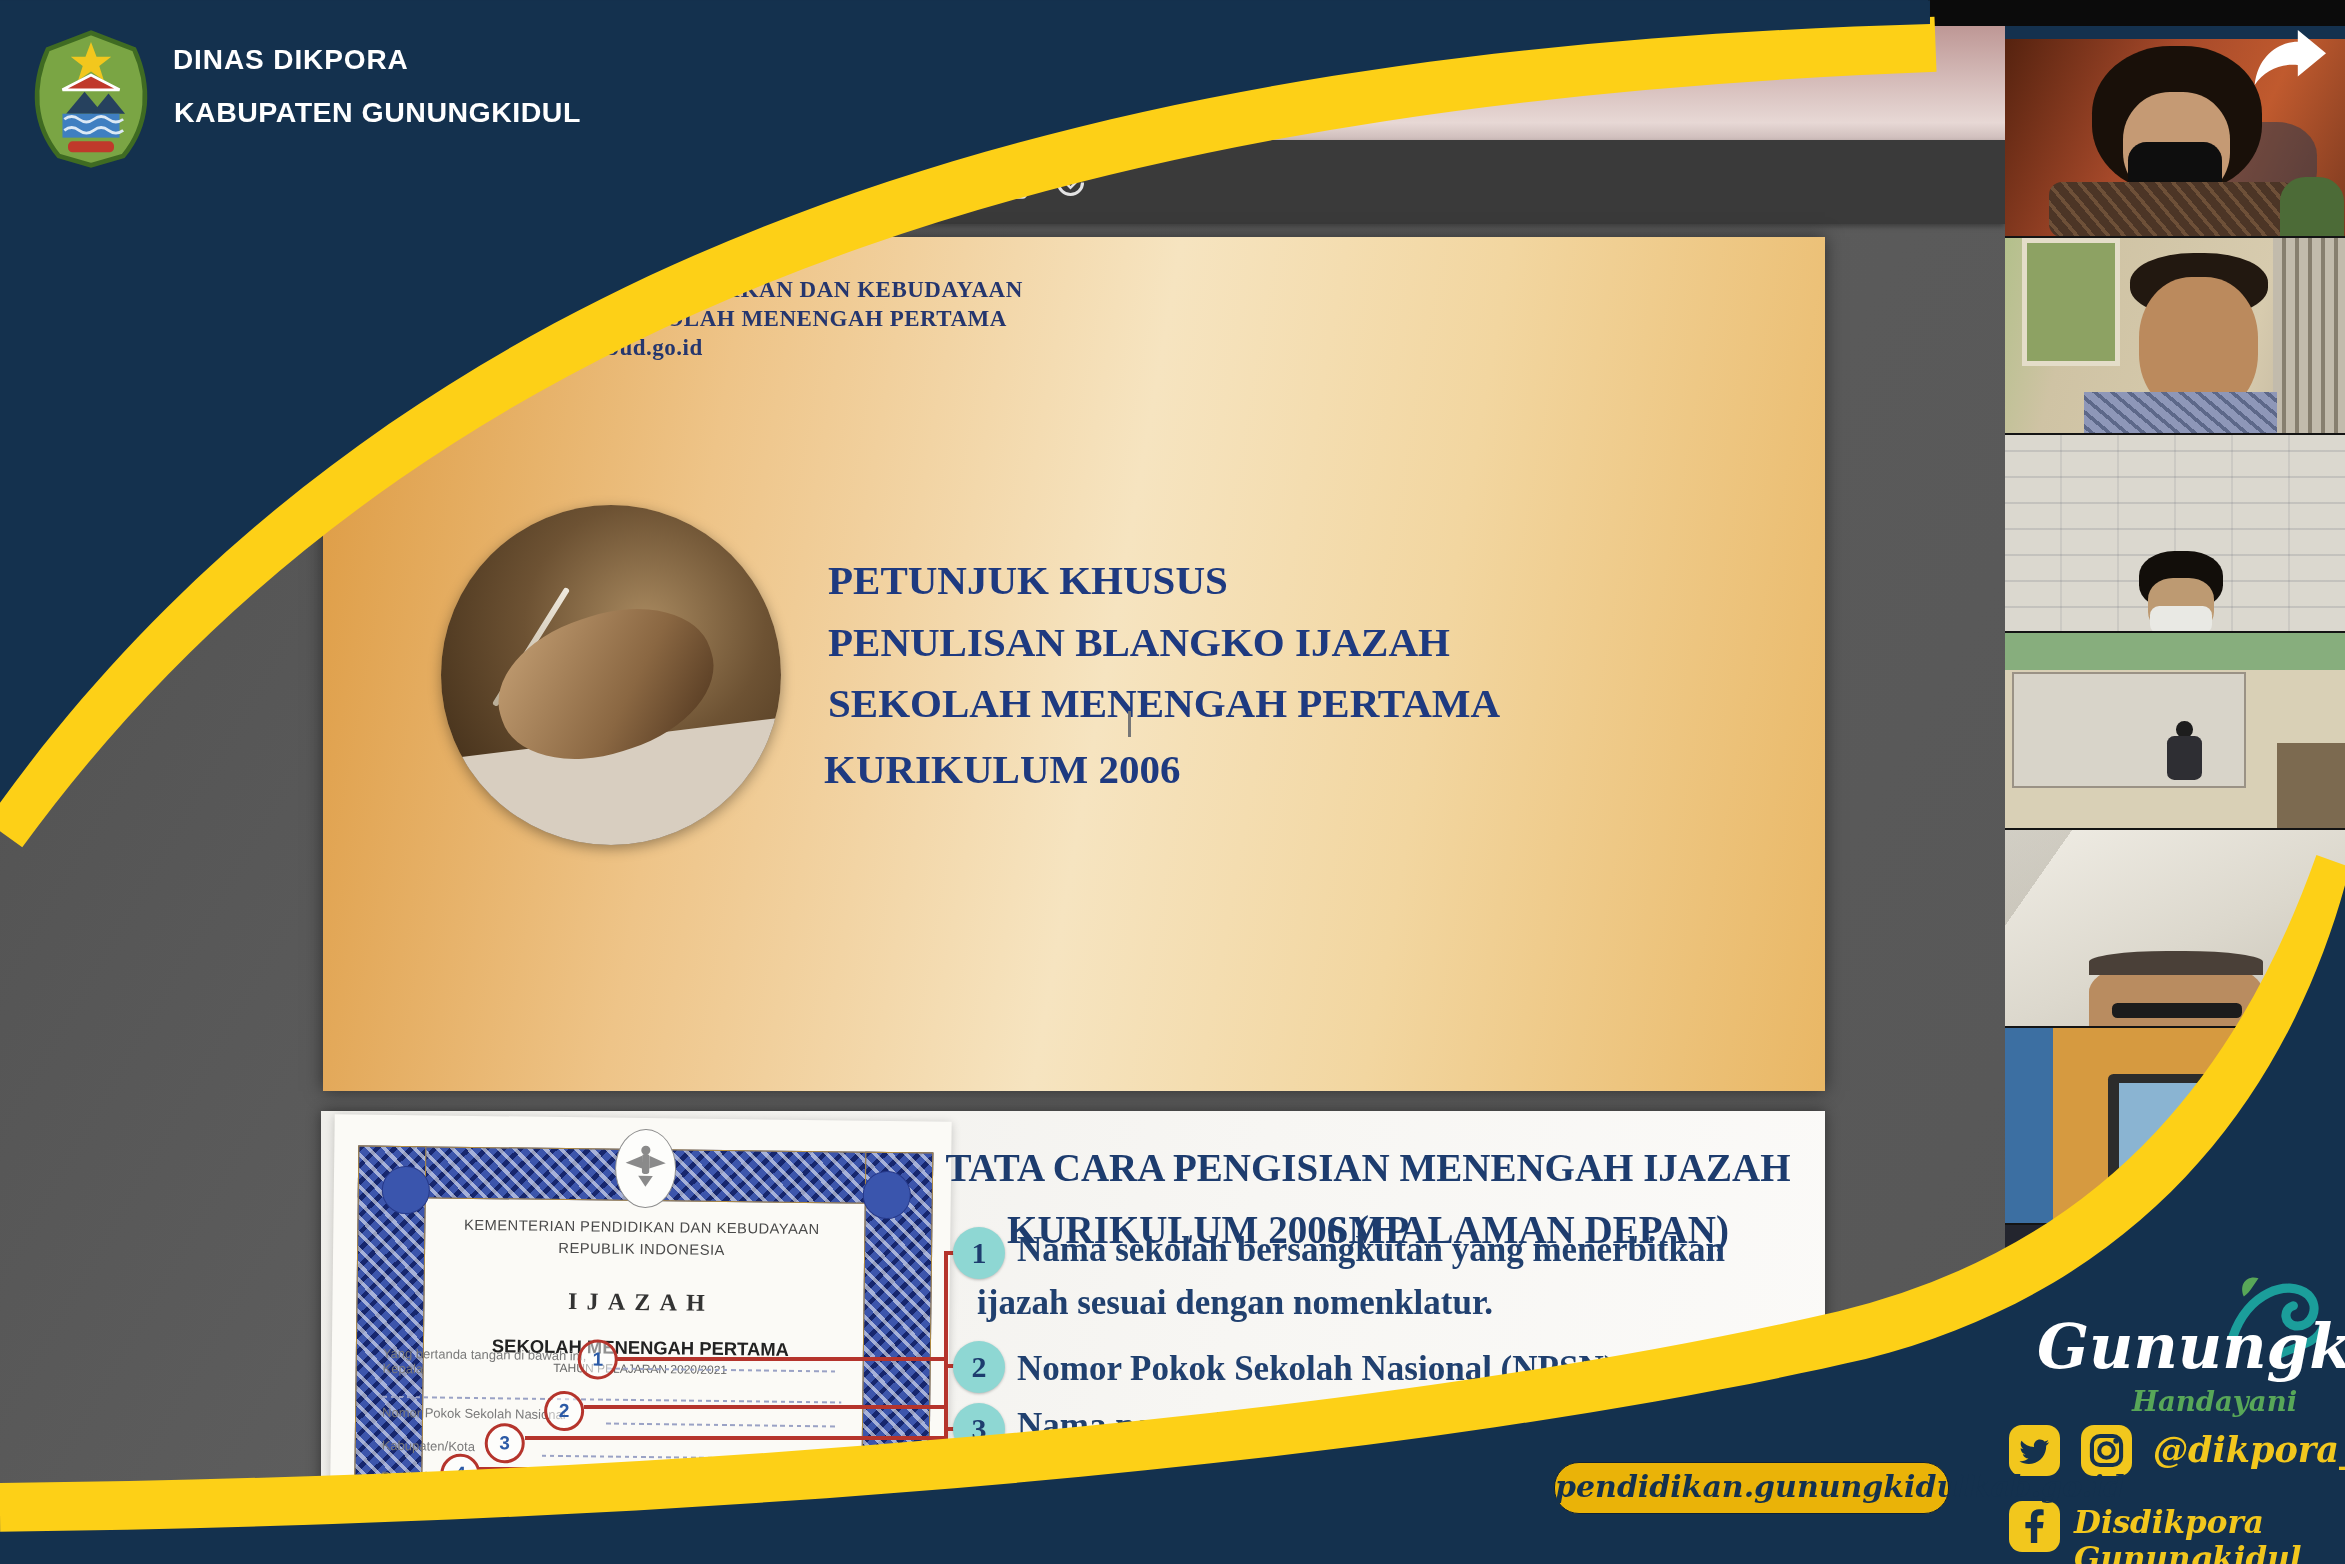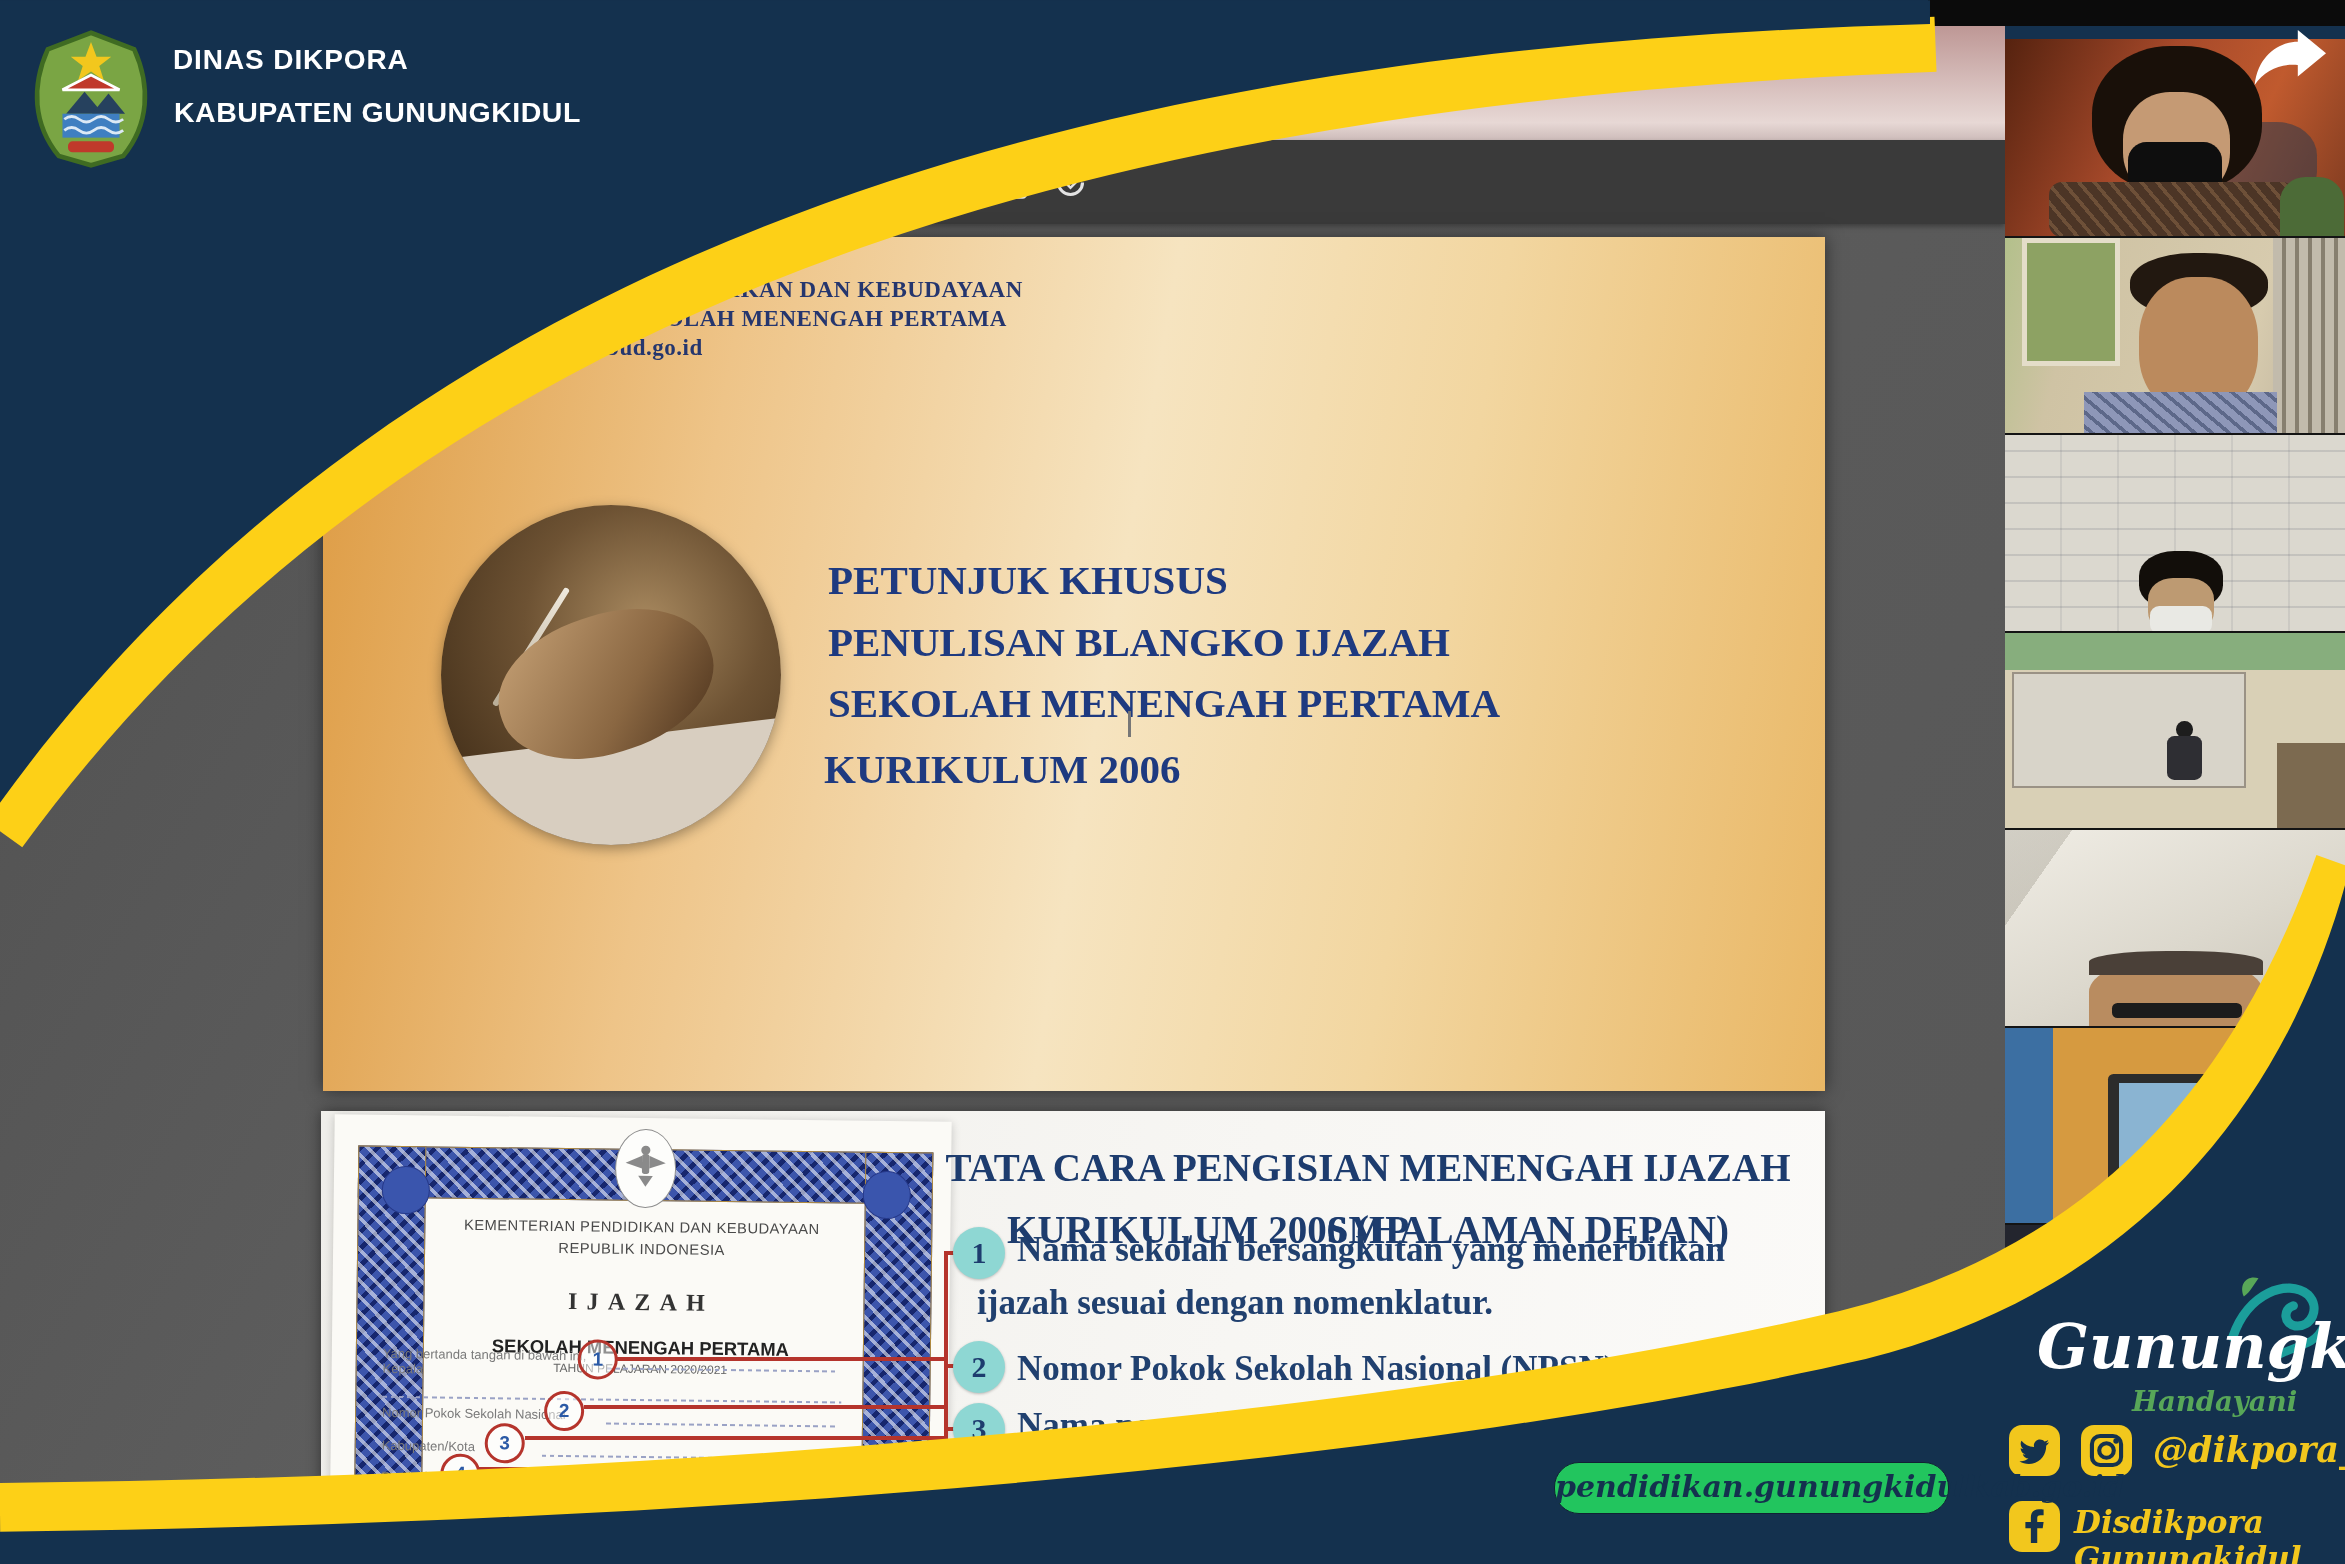--- a/index.html
+++ b/index.html
@@ -69,21 +69,21 @@
            color:#2b5aa6;font-weight:bold;font-size:19px;text-align:center;line-height:34px;}
   
   .tile{left:2005px;width:341px;height:197px;overflow:hidden;border-top:2.8px solid #141414;}
   
   .org-name{color:#fff;font-weight:bold;font-size:28px;letter-spacing:0.9px;}
   .org-sub{color:#fff;font-weight:bold;font-size:28.5px;letter-spacing:0.5px;}
   .gk-script{color:#fff;font-family:"DejaVu Serif",serif;font-style:italic;font-weight:bold;font-size:61px;}
   .gk-sub{color:#58a758;font-family:"DejaVu Serif",serif;font-style:italic;font-weight:bold;font-size:27.5px;margin-left:24px;}
   .soc-box{width:51px;height:51px;background:#f2c71d;border-radius:13px;}
   .soc-text{color:#f2c71d;font-family:"DejaVu Serif",serif;font-style:italic;font-weight:bold;font-size:35px;}
-  .url-pill{background:#22c55e;border-radius:25px;border:1.8px solid #123;
+  .url-pill{background:#eab308;border-radius:25px;border:1.8px solid #123;
             color:#14314e;font-family:"DejaVu Serif",serif;font-style:italic;font-weight:bold;
             font-size:30px;text-align:center;line-height:48px;}
   .black-strip{left:1928px;top:0;width:417px;height:26px;background:#0b0b0b;}
   svg{display:block;}
 </style>
 </head>
 <body>
 
 <div id="stage">
 

